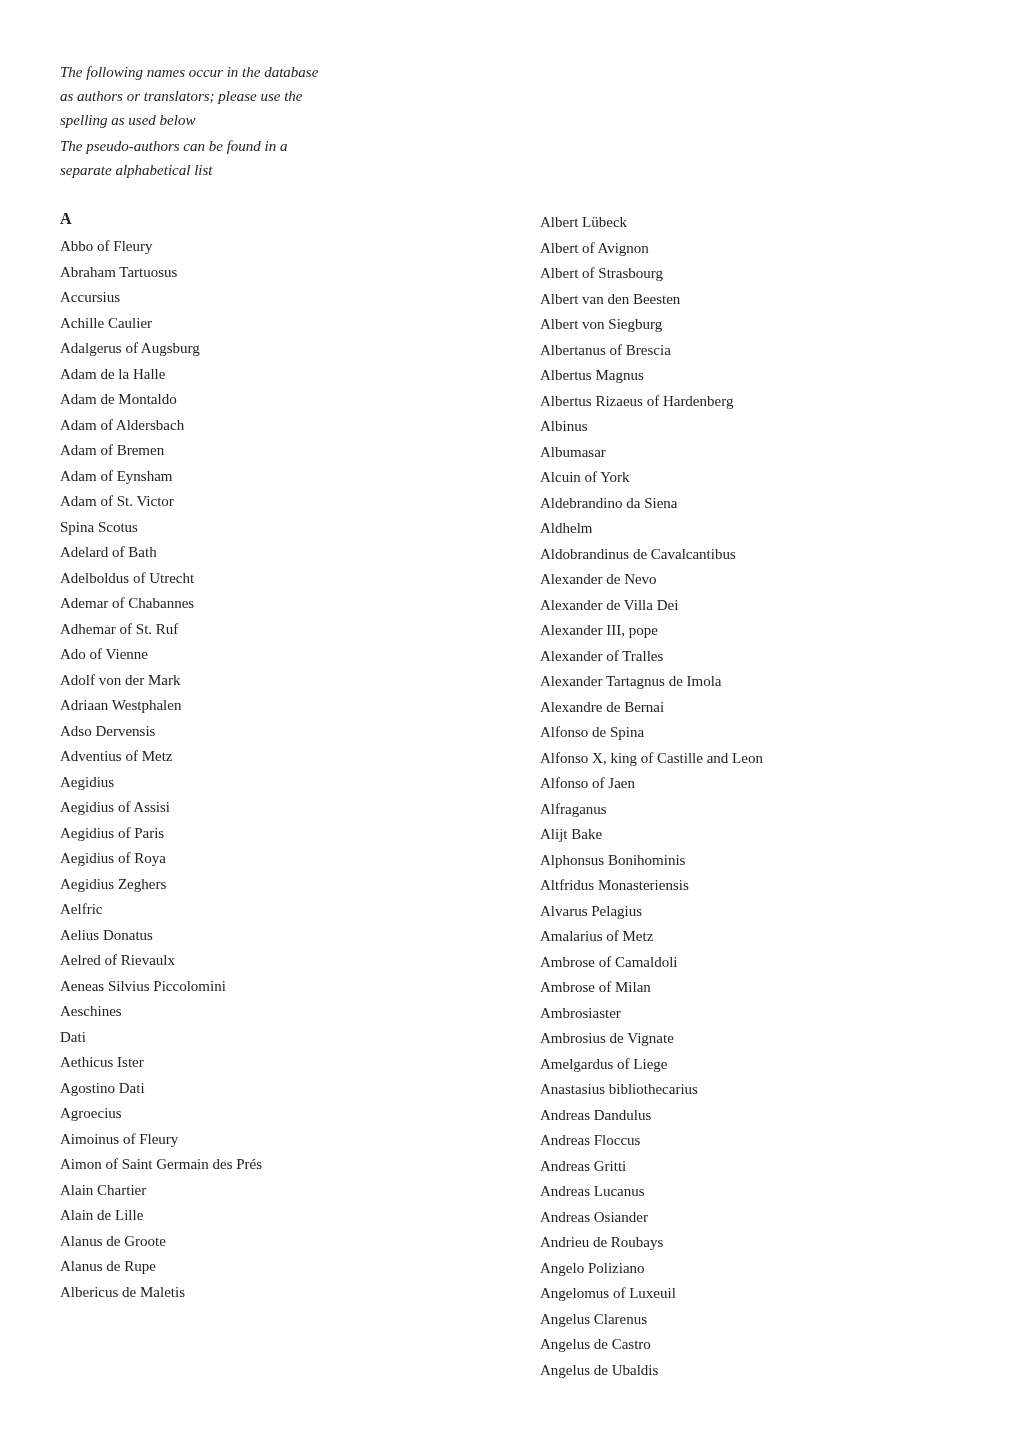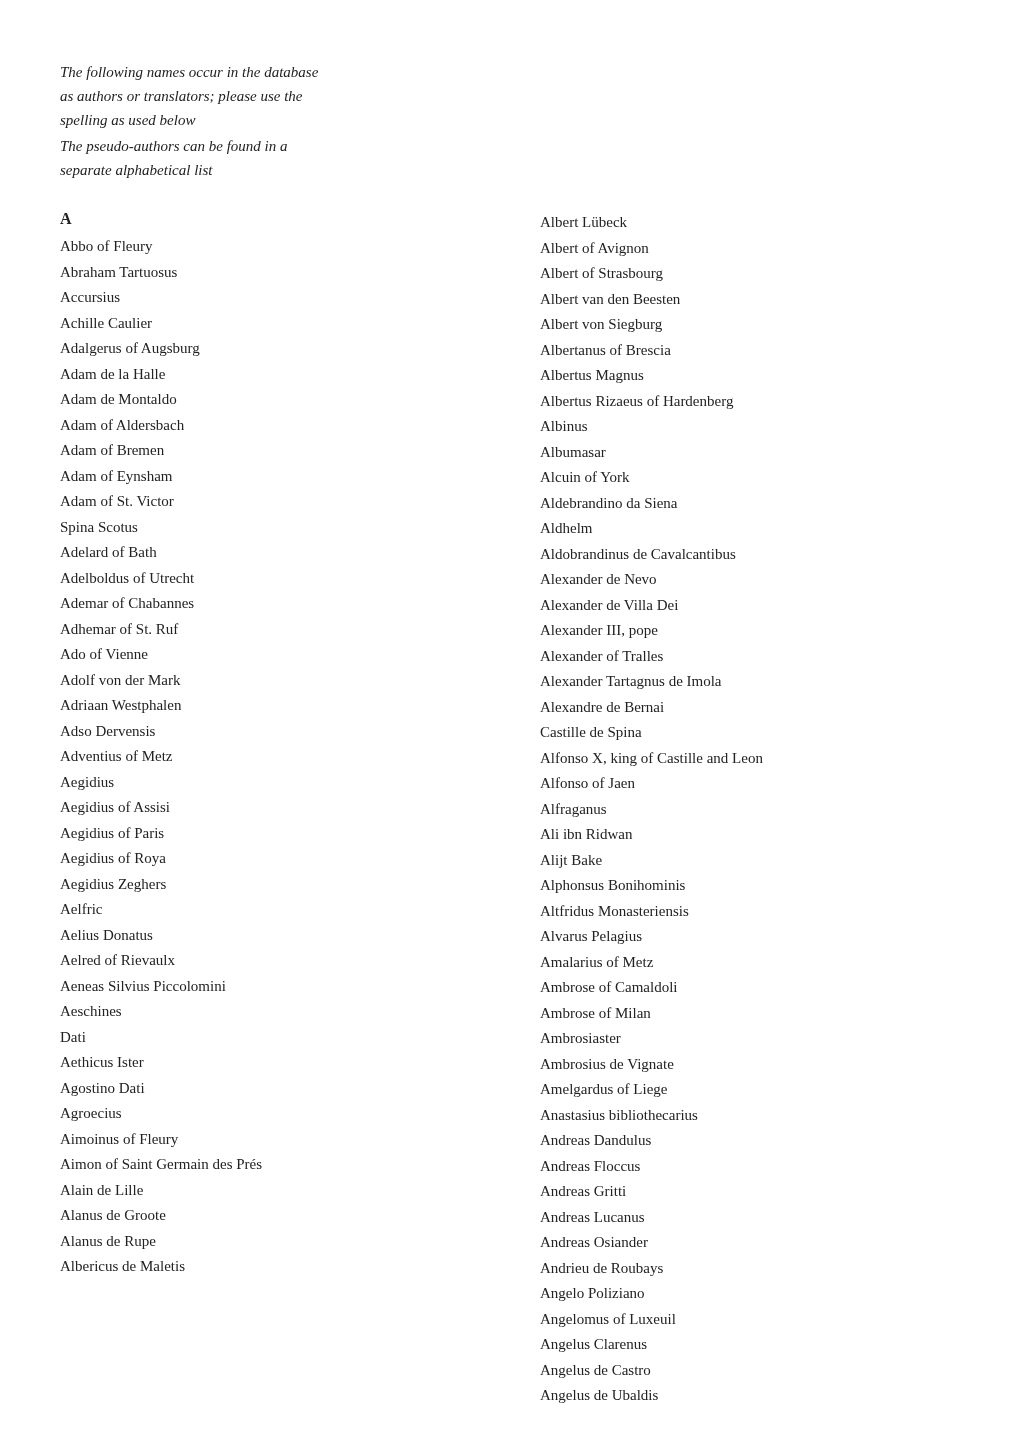--- a/index.html
+++ b/index.html
@@ -108,20 +108,21 @@
         <li>Aelius Donatus</li>
         <li>Aelred of Rievaulx</li>
         <li>Aeneas Silvius Piccolomini</li>
         <li>Aeschines</li>
         <li>Dati</li>
         <li>Aethicus Ister</li>
         <li>Agostino Dati</li>
         <li>Agroecius</li>
         <li>Aimoinus of Fleury</li>
         <li>Aimon of Saint Germain des Prés</li>
+        <li>Alain Chartier</li>
         <li>Alain de Lille</li>
         <li>Alanus de Groote</li>
         <li>Alanus de Rupe</li>
         <li>Albericus de Maletis</li>
       </ul>
   </div>
   <div class="col-right">
     <ul class="name-list" id="right-list">
     <li>Albert Lübeck</li>
         <li>Albert of Avignon</li>
@@ -136,25 +137,24 @@
         <li>Alcuin of York</li>
         <li>Aldebrandino da Siena</li>
         <li>Aldhelm</li>
         <li>Aldobrandinus de Cavalcantibus</li>
         <li>Alexander de Nevo</li>
         <li>Alexander de Villa Dei</li>
         <li>Alexander III, pope</li>
         <li>Alexander of Tralles</li>
         <li>Alexander Tartagnus de Imola</li>
         <li>Alexandre de Bernai</li>
-        <li>Castille de Spina</li>
+        <li>Alfonso de Spina</li>
         <li>Alfonso X, king of Castille and Leon</li>
         <li>Alfonso of Jaen</li>
         <li>Alfraganus</li>
-        <li>Ali ibn Ridwan</li>
         <li>Alijt Bake</li>
         <li>Alphonsus Bonihominis</li>
         <li>Altfridus Monasteriensis</li>
         <li>Alvarus Pelagius</li>
         <li>Amalarius of Metz</li>
         <li>Ambrose of Camaldoli</li>
         <li>Ambrose of Milan</li>
         <li>Ambrosiaster</li>
         <li>Ambrosius de Vignate</li>
         <li>Amelgardus of Liege</li>

